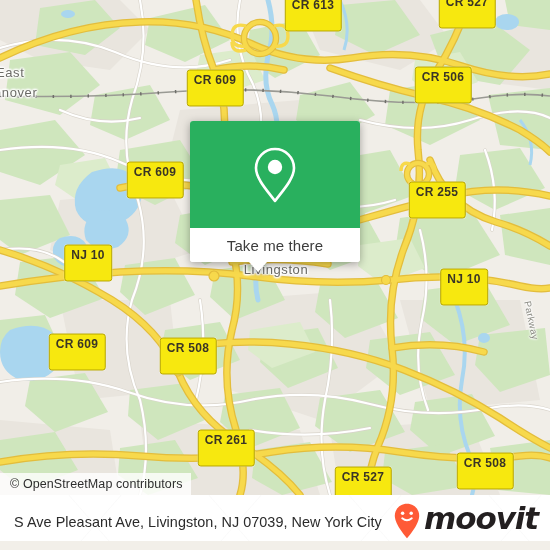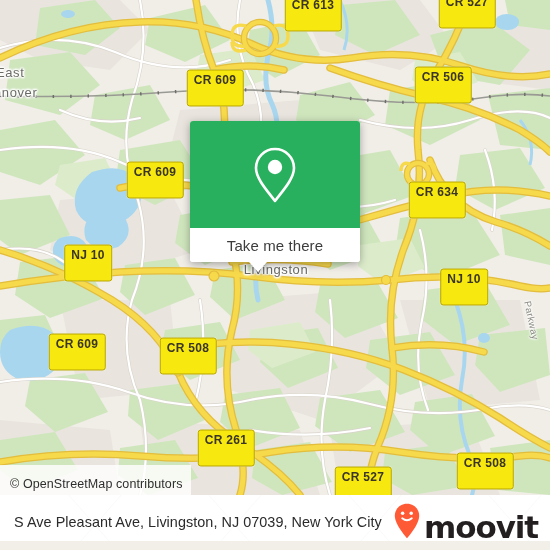--- a/index.html
+++ b/index.html
@@ -12,21 +12,21 @@
 
   
   #map{position:absolute;left:0;top:0;width:550px;height:495px;overflow:hidden;background:#f1eee8;}
   #map svg{display:block;position:absolute;left:0;top:0;}
 
   
   .osm-attrib{
     position:absolute;left:0;bottom:0;
     background:rgba(255,255,255,.80);
     font-size:12.5px;color:#2e2e2e;
-    padding:12px 8px 4px 10px;
+    padding:4px 8px 4px 10px;
     letter-spacing:.1px;
     white-space:nowrap;
   }
 
   
   .shield{
     position:absolute;
     background:#f7e80f;
     border:1.4px solid #b5a400;
     border-radius:3px;
@@ -95,21 +95,21 @@
     position:absolute;inset:0;opacity:.07;
   }
   #footer .row{
     position:relative;height:55px;display:flex;align-items:center;
     padding:0 12px 0 14px;box-sizing:border-box;gap:8px;
   }
   #addr{
     flex:1 1 auto;color:#2b2b2b;font-size:14.4px;line-height:19px;
     letter-spacing:.05px;max-width:400px;
   }
-  #brand{flex:0 0 auto;display:flex;align-items:flex-end;gap:4px;}
+  #brand{flex:0 0 auto;display:flex;align-items:flex-start;gap:4px;font-style:italic;}
   #brand .pin{flex:0 0 auto;}
   #brand .word{
     color:#231f20;font-size:31px;font-weight:bold;letter-spacing:-1.1px;
     line-height:31px;font-family:"DejaVu Sans","Liberation Sans",sans-serif;
   }
 </style>
 </head>
 <body>
 
 <div id="app">
@@ -312,21 +312,21 @@
           <circle cx="178" cy="372" r="4"></circle>
         </g>
       </g>
     </svg>
 
     <div class="shield" style="left:313px;top:13px">CR 613</div>
     <div class="shield" style="left:467px;top:10px">CR 527</div>
     <div class="shield" style="left:215px;top:88px">CR 609</div>
     <div class="shield" style="left:443px;top:85px">CR 506</div>
     <div class="shield" style="left:155px;top:180px">CR 609</div>
-    <div class="shield" style="left:437px;top:200px">CR 634</div>
+    <div class="shield" style="left:437px;top:200px">CR 255</div>
     <div class="shield" style="left:88px;top:263px">NJ 10</div>
     <div class="shield" style="left:464px;top:287px">NJ 10</div>
     <div class="shield" style="left:77px;top:352px">CR 609</div>
     <div class="shield" style="left:188px;top:356px">CR 508</div>
     <div class="shield" style="left:226px;top:448px">CR 261</div>
     <div class="shield" style="left:363px;top:485px">CR 527</div>
     <div class="shield" style="left:485px;top:471px">CR 508</div>
 
     <div class="place edge" style="left:-4px;top:72px">East</div>
     <div class="place edge" style="left:-16px;top:92px">Hanover</div>

